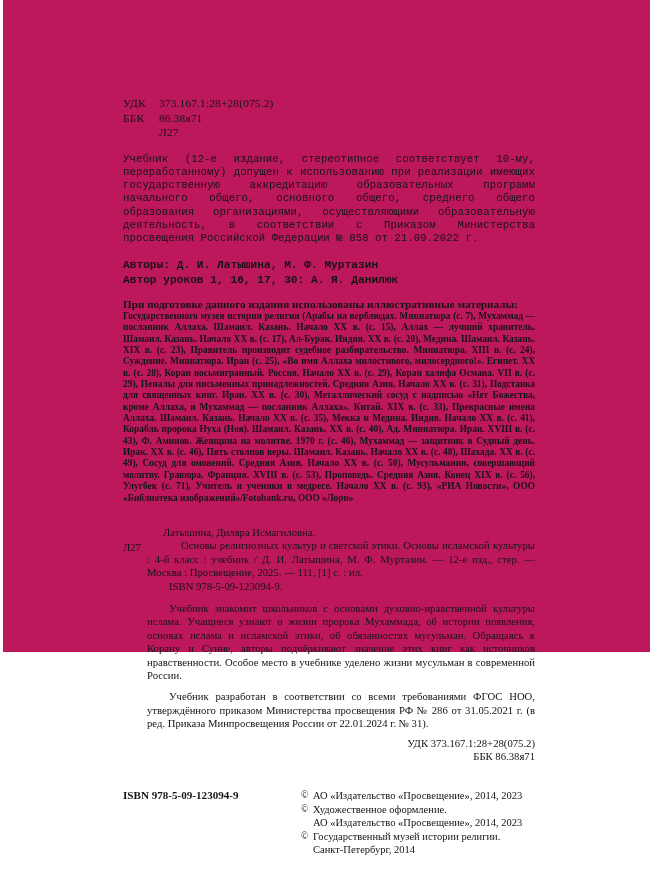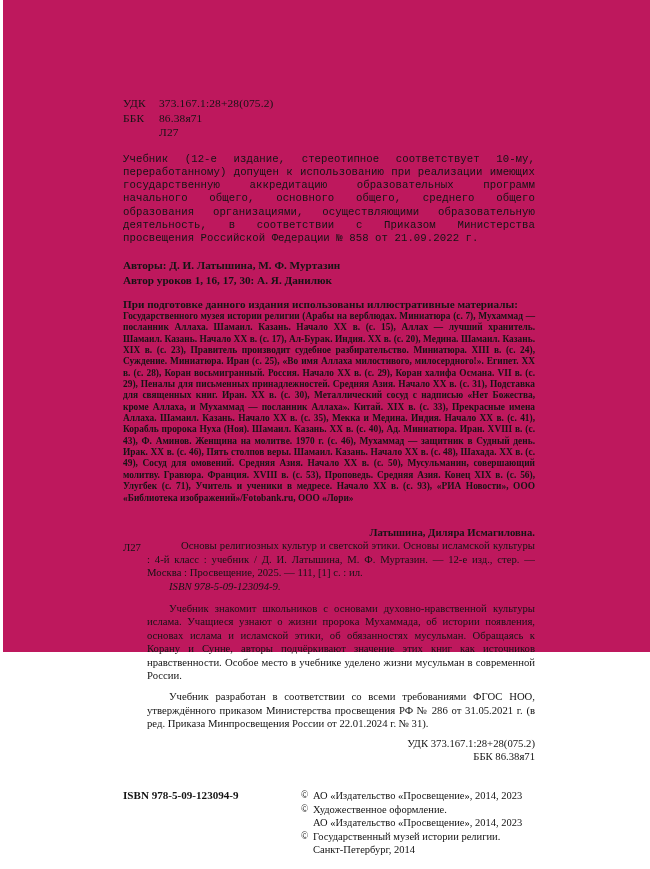--- a/index.html
+++ b/index.html
@@ -67,20 +67,21 @@
   }
 
   
   .authors {
     margin-top: 13px;
     font-size: 11.2px;
     line-height: 14.4px;
   }
   .authors .ln {
     white-space: nowrap;
+    font-family: Liberation Mono, monospace;
   }
   .authors b {
     font-weight: bold;
   }
 
   
   .credits-head {
     font-weight: bold;
     font-size: 11.2px;
     line-height: 14px;
@@ -99,23 +100,22 @@
   }
 
   
   .bib {
     margin-top: 22px;
     position: relative;
     font-size: 10.7px;
     line-height: 13.4px;
   }
   .bib-name {
-    font-weight: bold;
-    margin-left: 8px;
-    text-align: right;
+    font-weight: normal;
+    margin-left: 40px;
   }
   .bib-body {
     position: relative;
     margin-left: 24px;
     text-align: justify;
     text-align-last: left;
   }
   .bib-sig {
     position: absolute;
     left: 0;
@@ -123,21 +123,20 @@
     font-size: 10.7px;
   }
   .bib-indent {
     display: inline-block;
     width: 34px;
   }
   .bib-isbn {
     margin-left: 24px;
     margin-top: 1px;
     padding-left: 22px;
-    font-style: italic;
   }
   .bib-para {
     margin-left: 24px;
     margin-top: 8px;
     text-align: justify;
     text-align-last: left;
     text-indent: 22px;
   }
 
   

